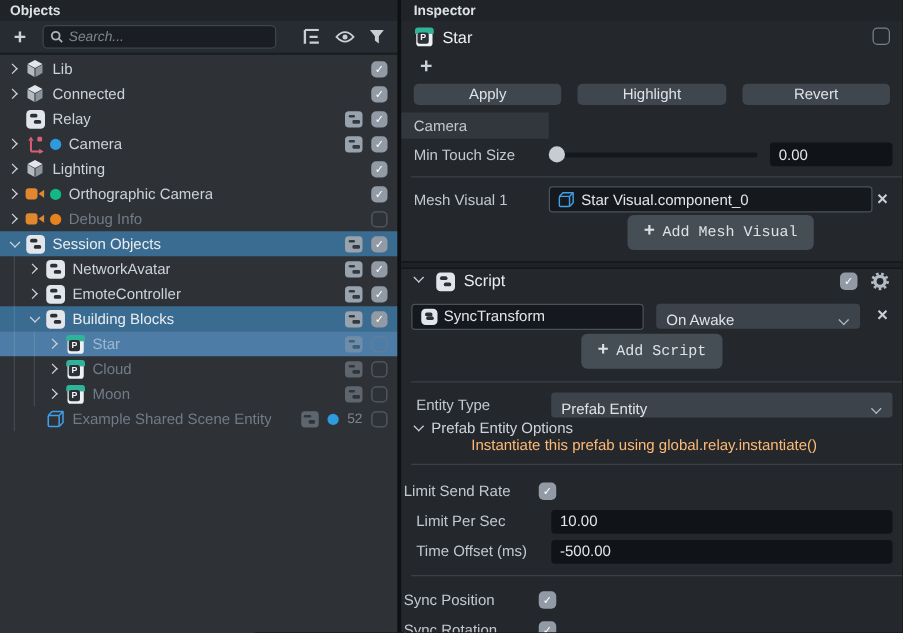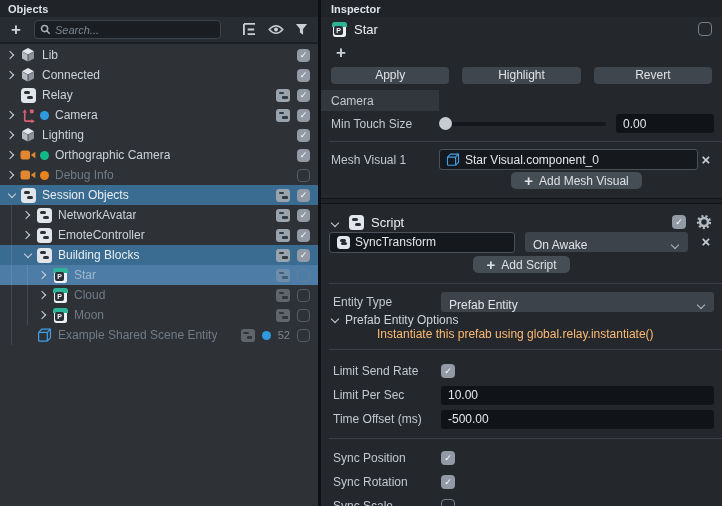--- a/index.html
+++ b/index.html
@@ -94,38 +94,38 @@
   .slider-track{height:4px;background:#14171b;border-radius:2px;flex:1;}
   .slider-knob{position:absolute;left:0;top:3px;width:13px;height:13px;border-radius:50%;background:#c6ccd2;}
   .numbox{width:84px;flex:none;height:19px;background:#101419;border:none;border-radius:3px;color:#e4e8eb;
           font-size:12px;font-family:inherit;padding:0 7px;margin-left:10px;margin-right:8px;outline:none;}
   .numbox.wide{flex:1;width:auto;margin-left:0;}
   .divider{border-top:1px solid #3a4046;margin:7px 0 7px 8px;flex:none;}
   .x-btn{width:16px;flex:none;margin-right:8px;color:#c9ced4;font-size:15px;font-weight:bold;text-align:center;line-height:16px;cursor:default;}
   .x-btn::before{content:"×";}
   .add-btn-row{display:flex;justify-content:center;padding:2px 0 3px 110px;flex:none;}
   .add-btn-row.full{padding-left:0;}
-  .add-btn{height:17px;background:#454d55;border:none;border-radius:5px;color:#dde2e6;font-size:12px;
-           font-family:Liberation Sans, sans-serif;display:flex;align-items:center;gap:6px;padding:0 13px;cursor:default;}
+  .add-btn{height:28px;background:#454d55;border:none;border-radius:5px;color:#dde2e6;font-size:12px;
+           font-family:Liberation Mono, monospace;display:flex;align-items:center;gap:6px;padding:0 13px;cursor:default;}
   .add-btn .pl{font-size:15px;font-weight:bold;line-height:18px;}
   .add-btn .pl::before{content:"+";}
   .section-band{height:4px;background:#1e2226;border-top:1px solid #121519;border-bottom:1px solid #121519;margin:6px 0 2px;flex:none;}
-  .sec-header{height:24px;display:flex;align-items:flex-end;padding:0 10px 0 8px;gap:7px;flex:none;}
+  .sec-header{height:24px;display:flex;align-items:flex-start;padding:0 10px 0 8px;gap:7px;flex:none;}
   .sec-title{color:#e9ecef;font-size:13px;}
   .sec-right{margin-left:auto;display:flex;align-items:center;gap:10px;}
   .dd{flex:1;height:20px;background:#3c434b;border-radius:3px;display:flex;align-items:flex-end;
       padding:0 8px;margin-right:8px;color:#dfe3e7;}
   .dd .dd-chev{margin-left:auto;width:10px;height:10px;position:relative;flex:none;}
   .dd .dd-chev::before{content:'';position:absolute;width:5px;height:5px;border-right:1.6px solid #b4bcc4;
       border-bottom:1.6px solid #b4bcc4;transform:rotate(45deg);top:0;left:2px;}
   .script-field{width:172px;flex:none;margin-left:8px;margin-right:10px;}
   .opt-row{display:flex;align-items:center;padding-left:8px;height:15px;gap:4px;flex:none;color:#ced4da;}
   .opt-desc{padding-left:56px;color:#fdba74;height:15px;line-height:14px;flex:none;}
   .cbrow{height:24px;display:flex;align-items:center;flex:none;}
-  .cbrow .ilabel{padding-left:12px;}
+  .cbrow .ilabel{padding-left:2px;}
   .inrow{height:24px;display:flex;align-items:center;flex:none;}
   .inrow .ilabel{padding-left:12px;}
 </style>
 </head>
 <body>
 
 <div class="app">
 
   <div class="left">
     <div class="obj-header">

